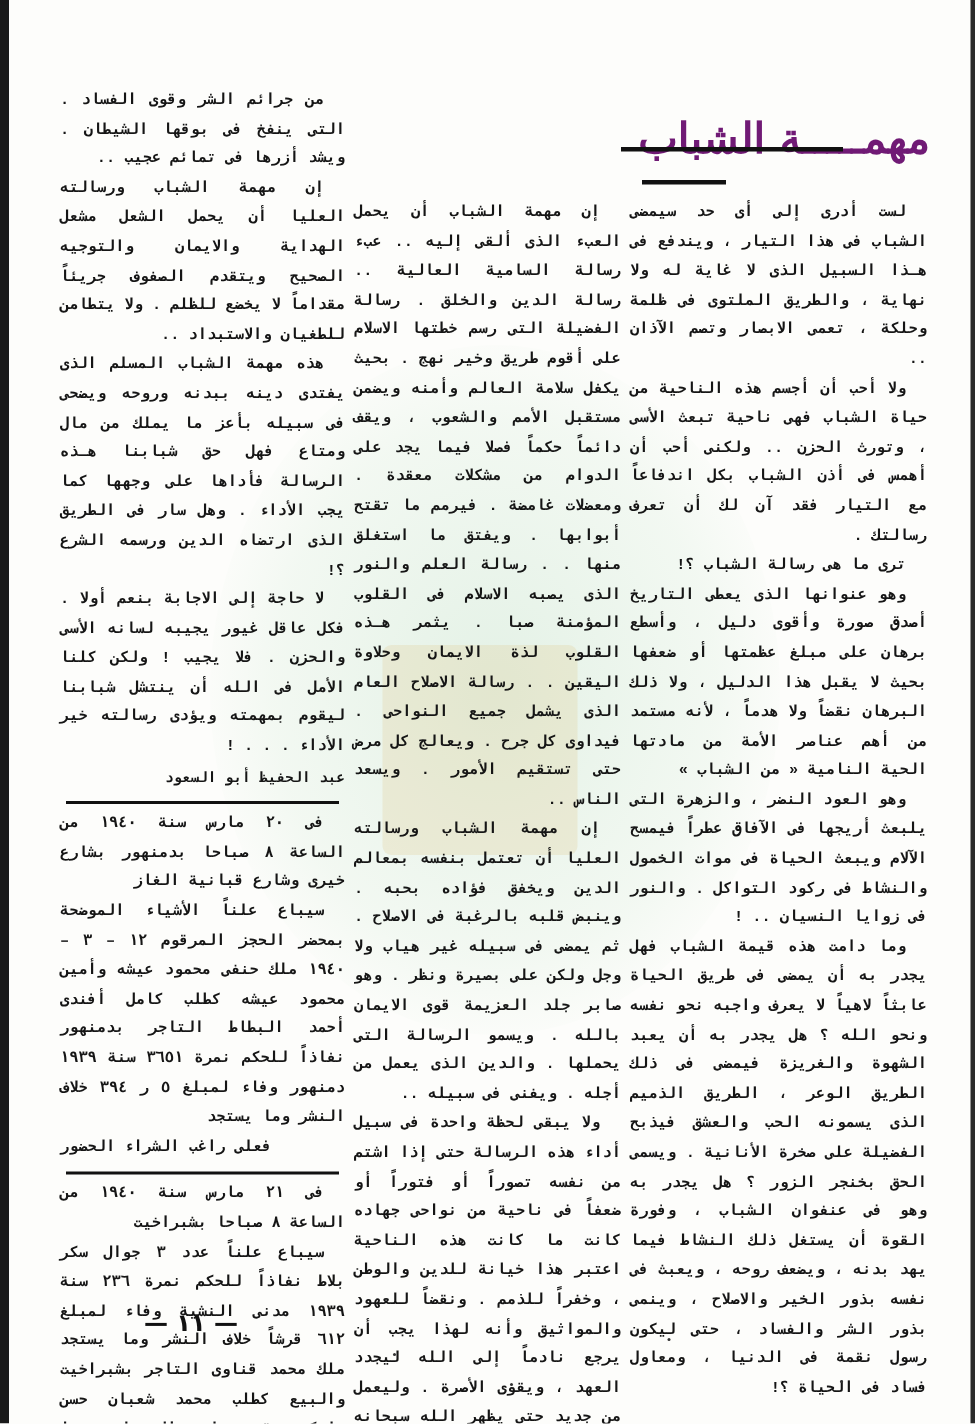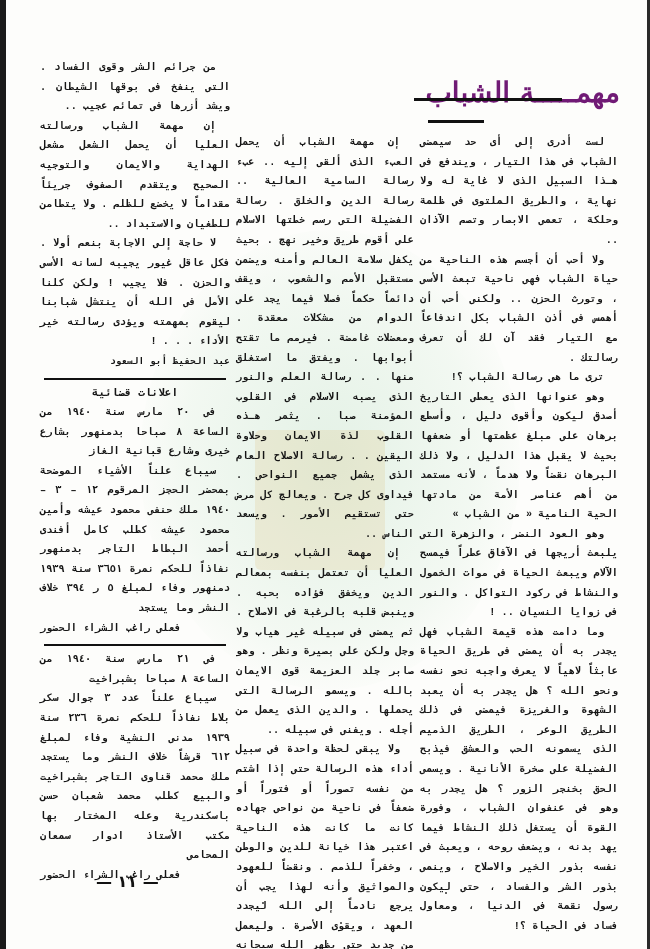--- a/index.html
+++ b/index.html
@@ -57,41 +57,41 @@
   <div class="title-block">
     <div class="title-text">مهمـــــة الشباب</div>
   </div>
   <div class="title-rule"></div>
   <div class="title-rule2"></div>
 
   <div class="col col-right">
     <p>لست أدرى إلى أى حد سيمضى الشباب فى هذا التيار ، ويندفع فى هـذا السبيل الذى لا غاية له ولا نهاية ، والطريق الملتوى فى ظلمة وحلكة ، تعمى الابصار وتصم الآذان ..</p>
     <p>ولا أحب أن أجسم هذه الناحية من حياة الشباب فهى ناحية تبعث الأسى ، وتورث الحزن .. ولكنى أحب أن أهمس فى أذن الشباب بكل اندفاعاً مع التيار فقد آن لك أن تعرف رسالتك .</p>
     <p>ترى ما هى رسالة الشباب ؟!</p>
-    <p>وهو عنوانها الذى يعطى التاريخ أصدق ليكون وأقوى دليل ، وأسطع برهان على مبلغ عظمتها أو ضعفها بحيث لا يقبل هذا الدليل ، ولا ذلك البرهان نقضاً ولا هدماً ، لأنه مستمد من أهم عناصر الأمة من مادتها الحية النامية « من الشباب »</p>
+    <p>وهو عنوانها الذى يعطى التاريخ أصدق صورة وأقوى دليل ، وأسطع برهان على مبلغ عظمتها أو ضعفها بحيث لا يقبل هذا الدليل ، ولا ذلك البرهان نقضاً ولا هدماً ، لأنه مستمد من أهم عناصر الأمة من مادتها الحية النامية « من الشباب »</p>
     <p>وهو العود النضر ، والزهرة التى يلبعث أريجها فى الآفاق عطراً فيمسح الآلام ويبعث الحياة فى موات الخمول والنشاط فى ركود التواكل . والنور فى زوايا النسيان .. !</p>
     <p>وما دامت هذه قيمة الشباب فهل يجدر به أن يمضى فى طريق الحياة عابثاً لاهياً لا يعرف واجبه نحو نفسه ونحو الله ؟ هل يجدر به أن يعبد الشهوة والغريزة فيمضى فى ذلك الطريق الوعر ، الطريق الذميم الذى يسمونه الحب والعشق فيذبح الفضيلة على صخرة الأنانية . ويسمى الحق بخنجر الزور ؟ هل يجدر به وهو فى عنفوان الشباب ، وفورة القوة أن يستغل ذلك النشاط فيما يهد بدنه ، ويضعف روحه ، ويعبث فى نفسه بذور الخير والاصلاح ، وينمى بذور الشر والفساد ، حتى ليكون رسول نقمة فى الدنيا ، ومعاول فساد فى الحياة ؟!</p>
 
   </div>
 
   <div class="col col-mid">
     <p>إن مهمة الشباب أن يحمل العبء الذى ألقى إليه .. عبء رسالة السامية العالية .. رسالة الدين والخلق . رسالة الفضيلة التى رسم خطتها الاسلام على أقوم طريق وخير نهج . بحيث يكفل سلامة العالم وأمنه ويضمن مستقبل الأمم والشعوب ، ويقف دائماً حكماً فصلا فيما يجد على الدوام من مشكلات معقدة . ومعضلات غامضة . فيرمم ما تقتح أبوابها . ويفتق ما استغلق منها . . رسالة العلم والنور الذى يصبه الاسلام فى القلوب المؤمنة صبا . يثمر هـذه القلوب لذة الايمان وحلاوة اليقين . . رسالة الاصلاح العام الذى يشمل جميع النواحى . فيداوى كل جرح . ويعالج كل مرض حتى تستقيم الأمور . ويسعد الناس ..</p>
     <p>إن مهمة الشباب ورسالته العليا أن تعتمل بنفسه بمعالم الدين ويخفق فؤاده بحبه . وينبض قلبه بالرغبة فى الاصلاح . ثم يمضى فى سبيله غير هياب ولا وجل ولكن على بصيرة ونظر . وهو صابر جلد العزيمة قوى الايمان بالله . ويسمو الرسالة التى يحملها . والدين الذى يعمل من أجله . ويفنى فى سبيله ..</p>
     <p>ولا يبقى لحظة واحدة فى سبيل أداء هذه الرسالة حتى إذا اشتم من نفسه تصوراً أو فتوراً أو ضعفاً فى ناحية من نواحى جهاده كانت ما كانت هذه الناحية اعتبر هذا خيانة للدين والوطن ، وخفراً للذمم . ونقضاً للعهود والمواثيق وأنه لهذا يجب أن يرجع نادماً إلى الله ليجدد العهد ، ويقوى الأصرة . وليعمل من جديد حتى يظهر الله سبحانه الأمر ، أو يستشهد فى الميدان . ميدان الشرف والتضحية والجهاد ..</p>
 
   </div>
 
   <div class="col col-left">
     <p>من جرائم الشر وقوى الفساد . التى ينفخ فى بوقها الشيطان . ويشد أزرها فى تمائم عجيب ..</p>
     <p>إن مهمة الشباب ورسالته العليا أن يحمل الشعل مشعل الهداية والايمان والتوجيه الصحيح ويتقدم الصفوف جريئاً مقداماً لا يخضع للظلم . ولا يتطامن للطغيان والاستبداد ..</p>
+    <p>هذه مهمة الشباب المسلم الذى يفتدى دينه ببدنه وروحه ويضحى فى سبيله بأعز ما يملك من مال ومتاع فهل حق شبابنا هـذه الرسالة فأداها على وجهها كما يجب الأداء . وهل سار فى الطريق الذى ارتضاه الدين ورسمه الشرع ؟!</p>
     <p>لا حاجة إلى الاجابة بنعم أولا . فكل عاقل غيور يجيبه لسانه الأسى والحزن . فلا يجيب ! ولكن كلنا الأمل فى الله أن ينتشل شبابنا ليقوم بمهمته ويؤدى رسالته خير الأداء . . . !</p>
     <p class="signature">عبد الحفيظ أبو السعود</p>
 
     <div class="section-rule"></div>
-    <p class="section-head">اعلانات قضائية</p>
 
     <div>
       <p>فى ٢٠ مارس سنة ١٩٤٠ من الساعة ٨ صباحا بدمنهور بشارع خيرى وشارع قبانية الغاز</p>
       <p>سيباع علناً الأشياء الموضحة بمحضر الحجز المرقوم ١٢ – ٣ – ١٩٤٠ ملك حنفى محمود عيشه وأمين محمود عيشه كطلب كامل أفندى أحمد البطاط التاجر بدمنهور نفاذاً للحكم نمرة ٣٦٥١ سنة ١٩٣٩ دمنهور وفاء لمبلغ ٥ ر ٣٩٤ خلاف النشر وما يستجد</p>
       <p class="center">فعلى راغب الشراء الحضور</p>
     </div>
     <div class="section-rule"></div>
 
     <div>
       <p>فى ٢١ مارس سنة ١٩٤٠ من الساعة ٨ صباحا بشبراخيت</p>

